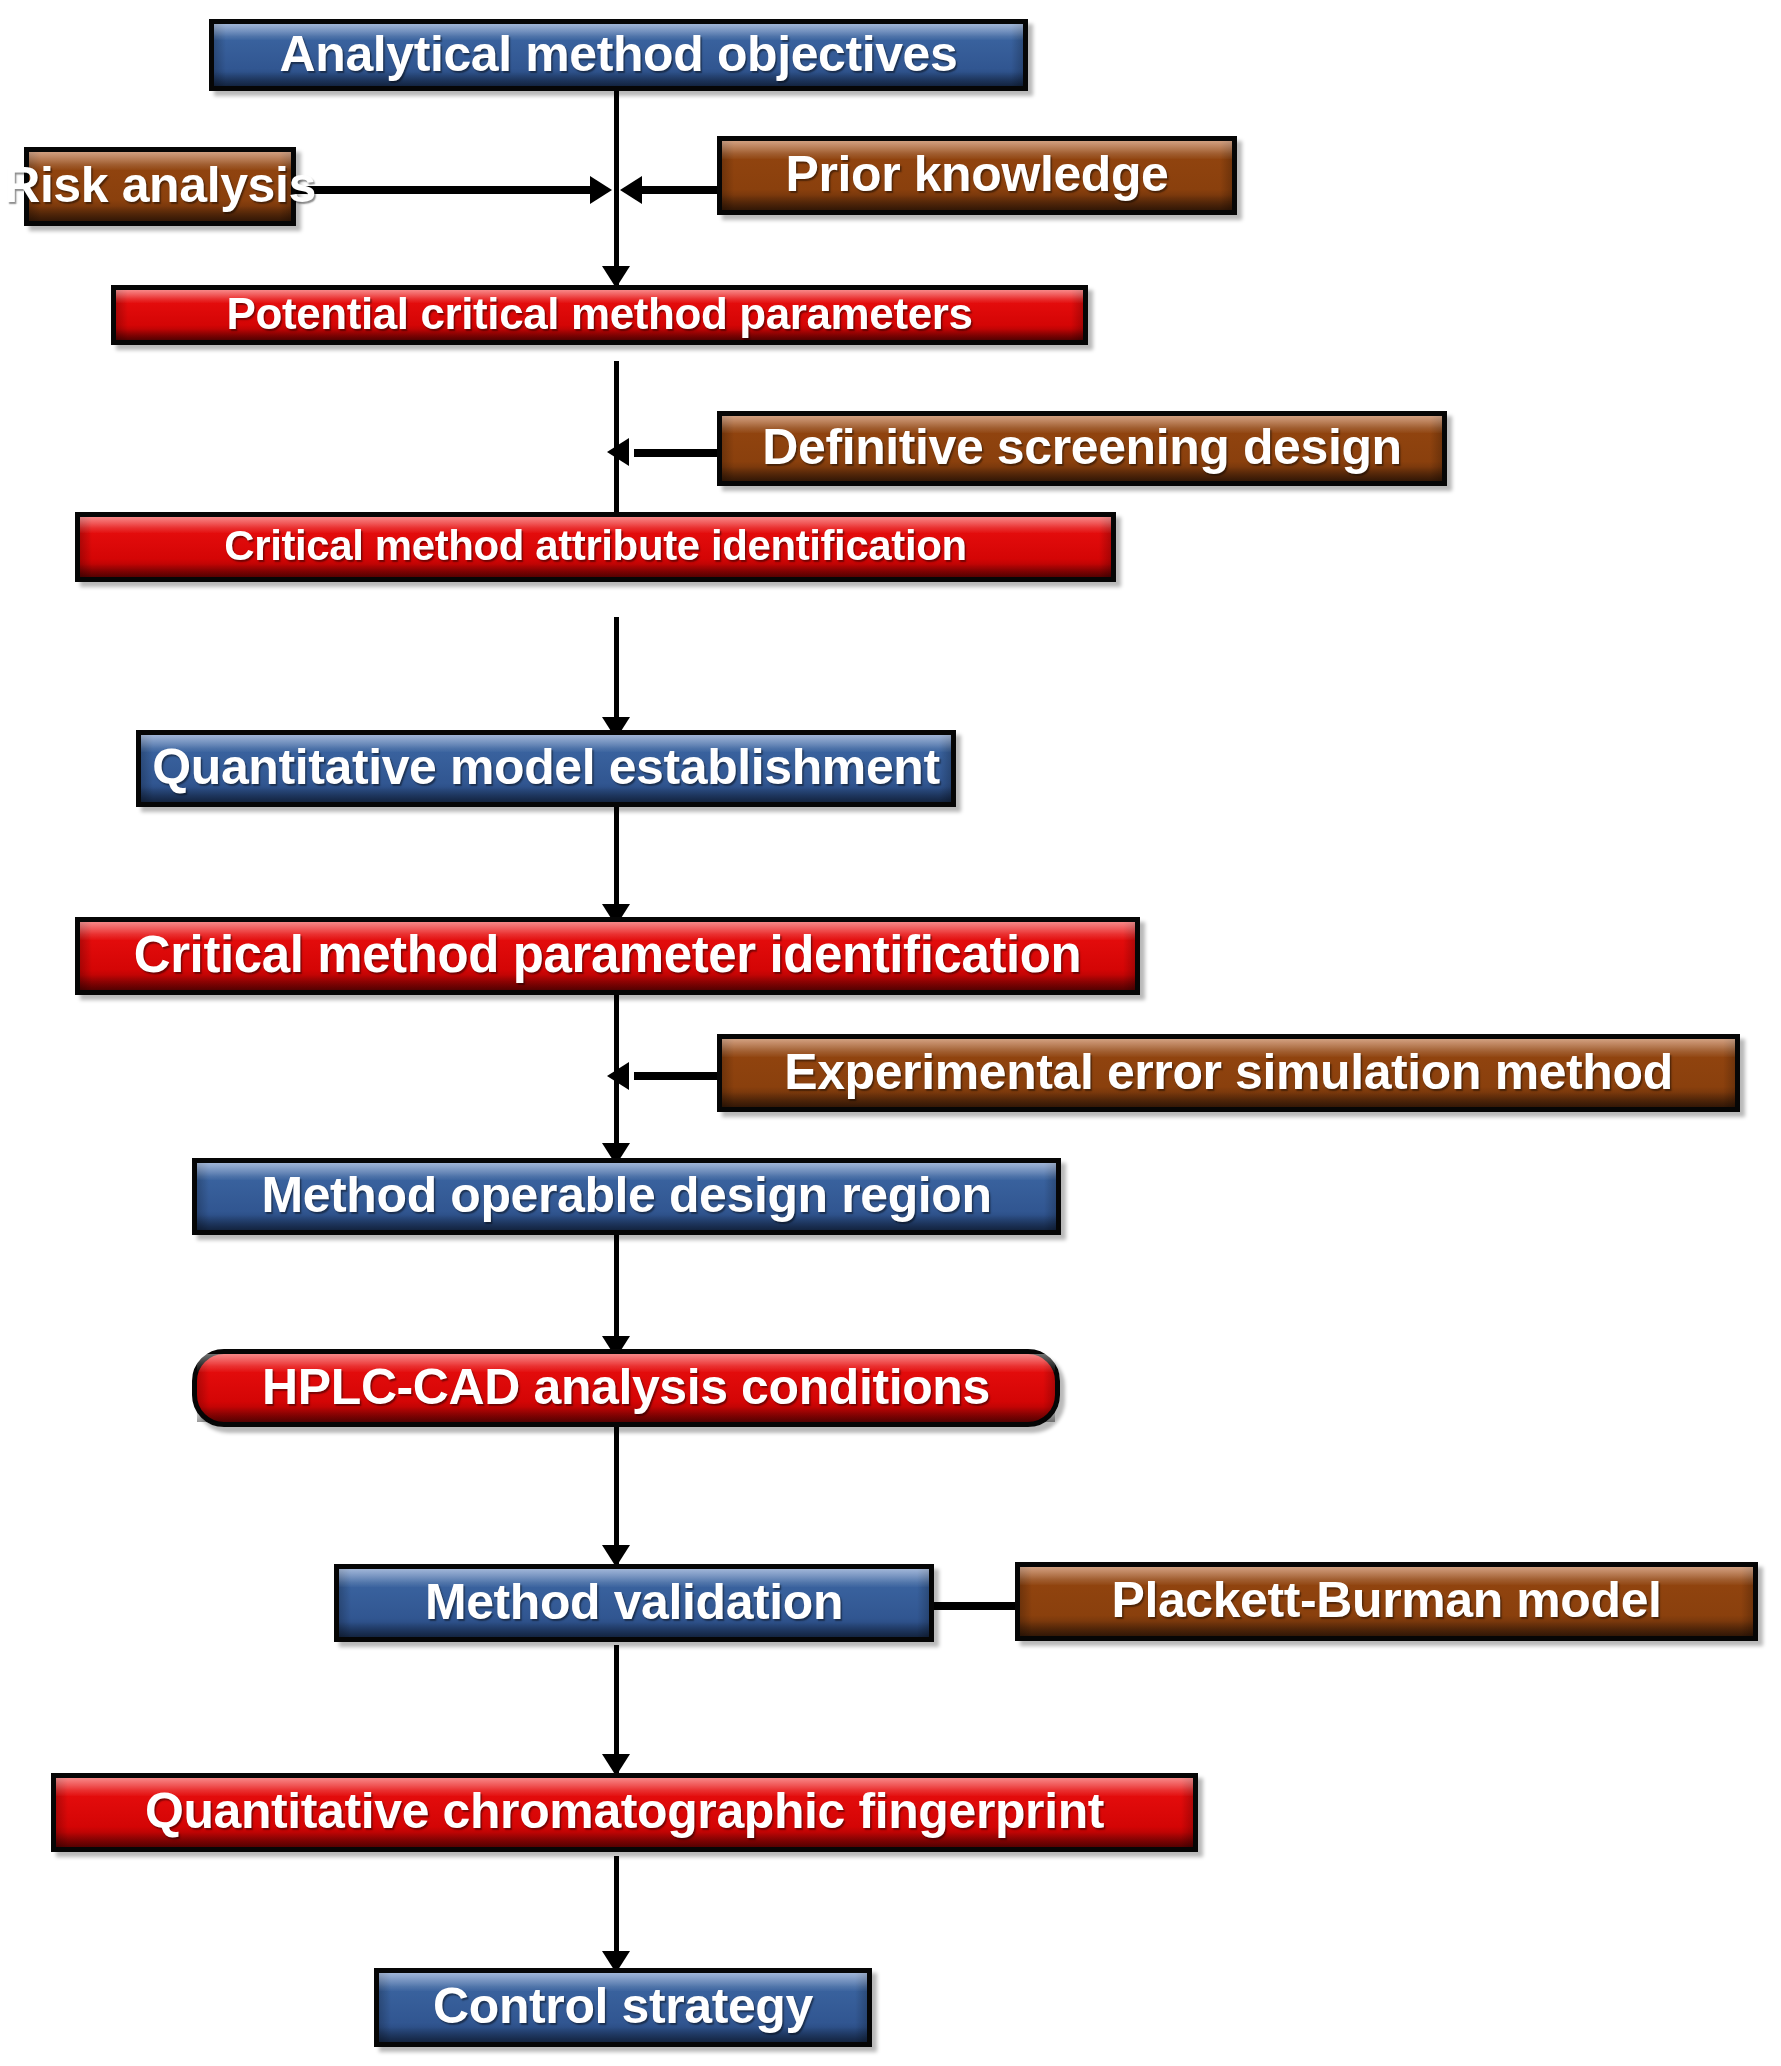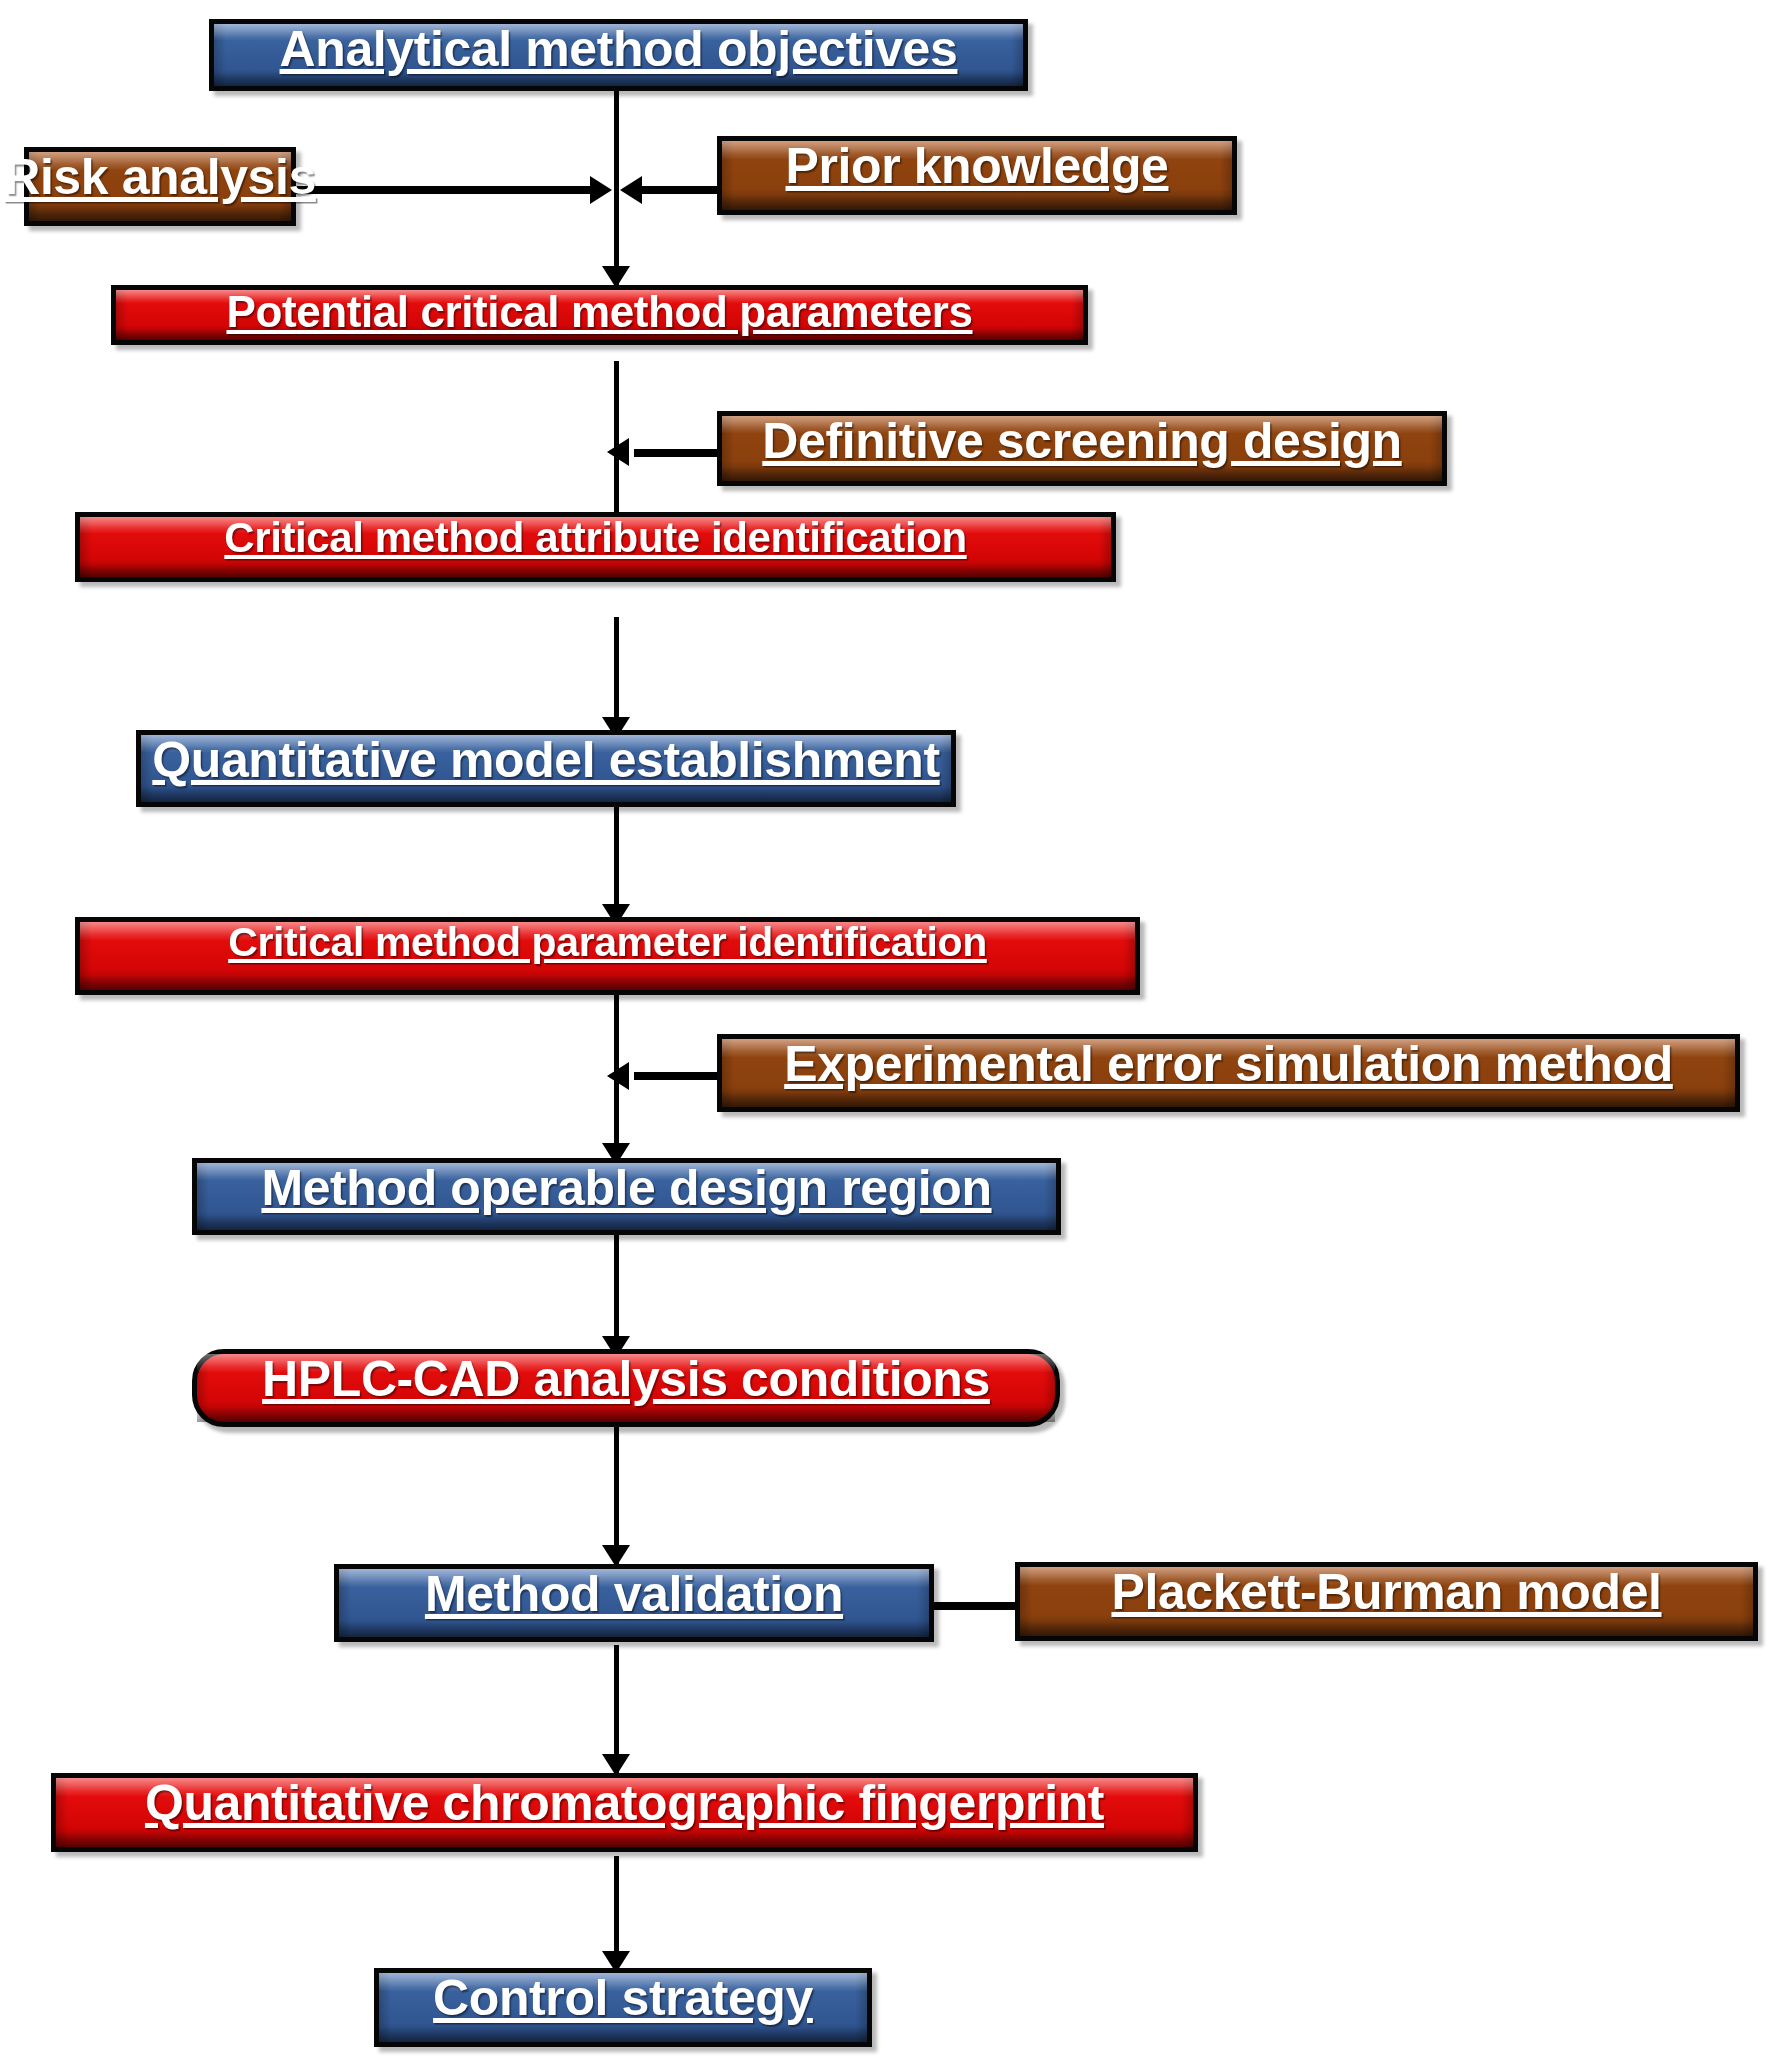--- a/index.html
+++ b/index.html
@@ -17,29 +17,29 @@
     background: #ffffff;
     overflow: hidden;
   }
 
   
   .node {
     position: absolute;
     box-sizing: border-box;
     border: 5.3px solid #060606;
     display: flex;
+    align-items: center;
     justify-content: center;
     color: #ffffff;
     font-weight: bold;
     letter-spacing: -0.4px;
     text-shadow: 1.5px 1.5px 1.5px rgba(0,0,0,0.45);
     box-shadow: 4.5px 5.3px 3.8px rgba(0,0,0,0.28);
     white-space: nowrap;
     z-index: 3;
-    text-decoration: underline;
   }
   .node .label {
     position: relative;
     z-index: 2;
     line-height: 1;
     padding-bottom: 3px;
   }
   
   .node::before {
     content: "";
@@ -185,21 +185,21 @@
   </div>
 
   <div class="node red" style="left:75px; top:512px; width:1041px; height:70px; font-size:42px;">
     <span class="label">Critical method attribute identification</span>
   </div>
 
   <div class="node blue" style="left:136px; top:730px; width:820px; height:77px; font-size:50px;">
     <span class="label">Quantitative model establishment</span>
   </div>
 
-  <div class="node red" style="left:75px; top:917px; width:1065px; height:78px; font-size:41px;">
+  <div class="node red" style="left:75px; top:917px; width:1065px; height:78px; font-size:51px;">
     <span class="label">Critical method parameter identification</span>
   </div>
 
   <div class="node blue" style="left:192px; top:1158px; width:869px; height:77px; font-size:50px;">
     <span class="label">Method operable design region</span>
   </div>
 
   <div class="node brown" style="left:717px; top:1034px; width:1023px; height:78px; font-size:50px;">
     <span class="label">Experimental error simulation method</span>
   </div>

